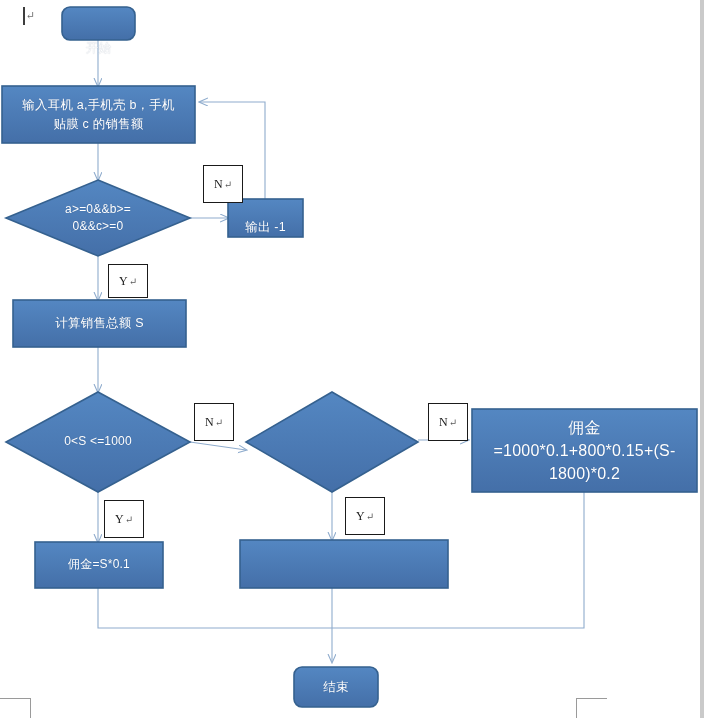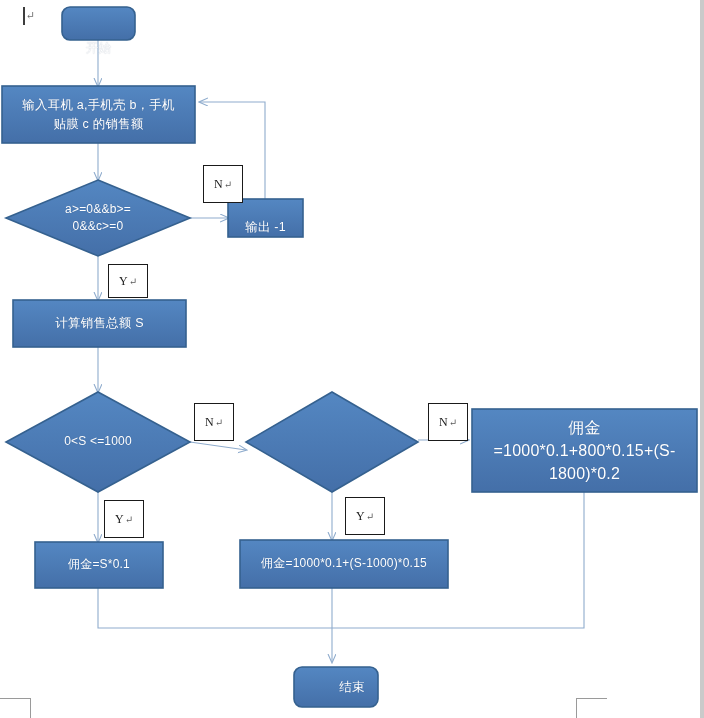--- a/index.html
+++ b/index.html
@@ -197,23 +197,22 @@
   <div class="node-label" style="left:13px;top:300px;width:173px;height:47px;border-radius:17px;">计算销售总额 S</div>
 
   <div class="node-label small" style="left:28px;top:424px;width:140px;height:36px;">0&lt;S &lt;=1000</div>
 
 
   <div class="node-label tiny" style="left:473px;top:409px;width:223px;height:83px;">佣金
 =1000*0.1+800*0.15+(S-1800)*0.2</div>
 
   <div class="node-label small" style="left:35px;top:542px;width:128px;height:46px;">佣金=S*0.1</div>
 
-  <div class="node-label small" style="left:240px;top:540px;width:208px;height:48px;">佣金=1000*0.1+(S-1000)*0.15</div>
-
-  <div class="node-label" style="left:294px;top:667px;width:84px;height:40px;padding-left:16px;">结束</div>
+
+  <div class="node-label" style="left:294px;top:667px;width:84px;height:40px;">结束</div>
 
   <div class="edge-label" style="left:203px;top:165px;width:38px;height:36px;">
     <span>N</span>
       <span class="pilcrow">↵</span>
   </div>
 
   <div class="edge-label" style="left:108px;top:264px;width:38px;height:32px;">
     <span>Y</span>
       <span class="pilcrow">↵</span>
   </div>

